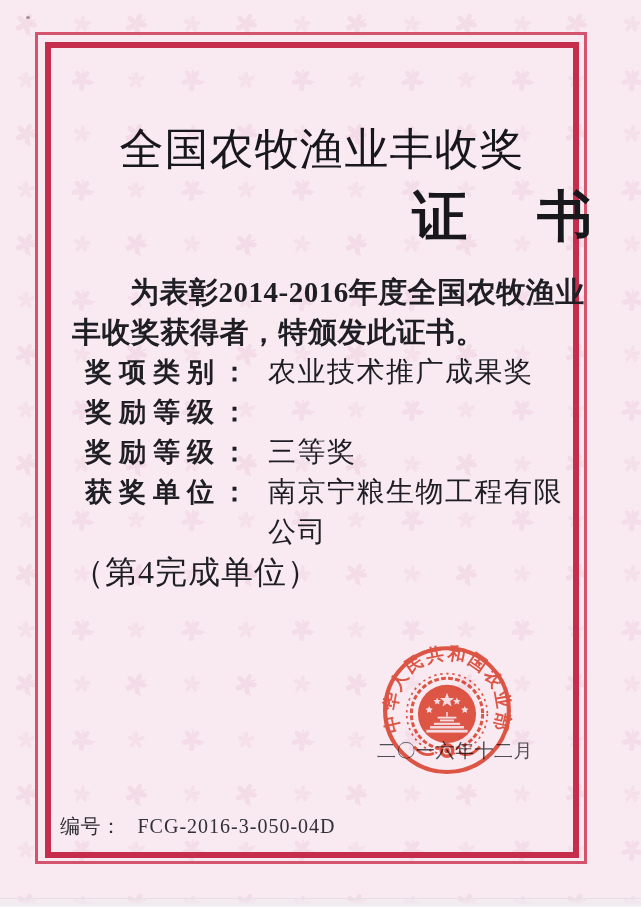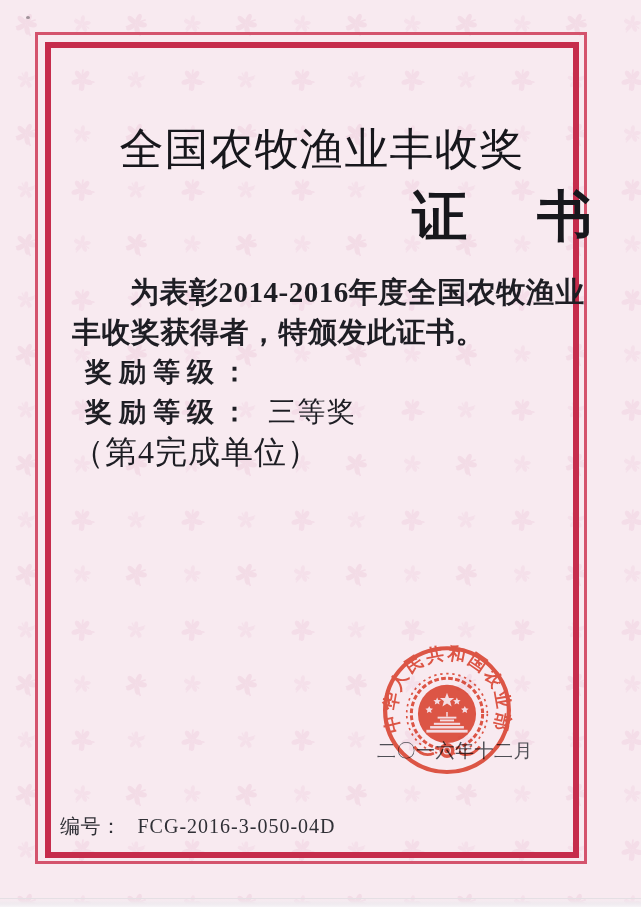--- a/index.html
+++ b/index.html
@@ -106,30 +106,38 @@
 <div class="scan-speck"></div>
 <div class="border-outer"></div>
 <div class="border-inner"></div>
 
 <div class="award-title">全国农牧渔业丰收奖</div>
 <div class="doc-title">证 书</div>
 
 <div class="content-flow">
   <p class="intro">为表彰2014-2016年度全国农牧渔业丰收奖获得者，特颁发此证书。</p>
 
+  <div class="field-row">
+    <span class="field-label">奖项类别：</span>
+    <span class="field-value">农业技术推广成果奖</span>
+  </div>
 
   <div class="field-row">
     <span class="field-label">奖励等级：</span>
   </div>
 
   <div class="field-row">
     <span class="field-label">奖励等级：</span>
     <span class="field-value">三等奖</span>
   </div>
 
+  <div class="field-row">
+    <span class="field-label">获奖单位：</span>
+    <span class="field-value">南京宁粮生物工程有限公司</span>
+  </div>
 
   <div class="unit-note">（第4完成单位）</div>
 </div>
 
 <div class="issue-date">二〇一六年十二月</div>
 
 <svg class="seal-svg" viewBox="0 0 160 160" xmlns="http://www.w3.org/2000/svg">
   <g fill="none" stroke="#df452f">
     <circle cx="80" cy="78" r="66" stroke-width="4.5"></circle>
   </g>

